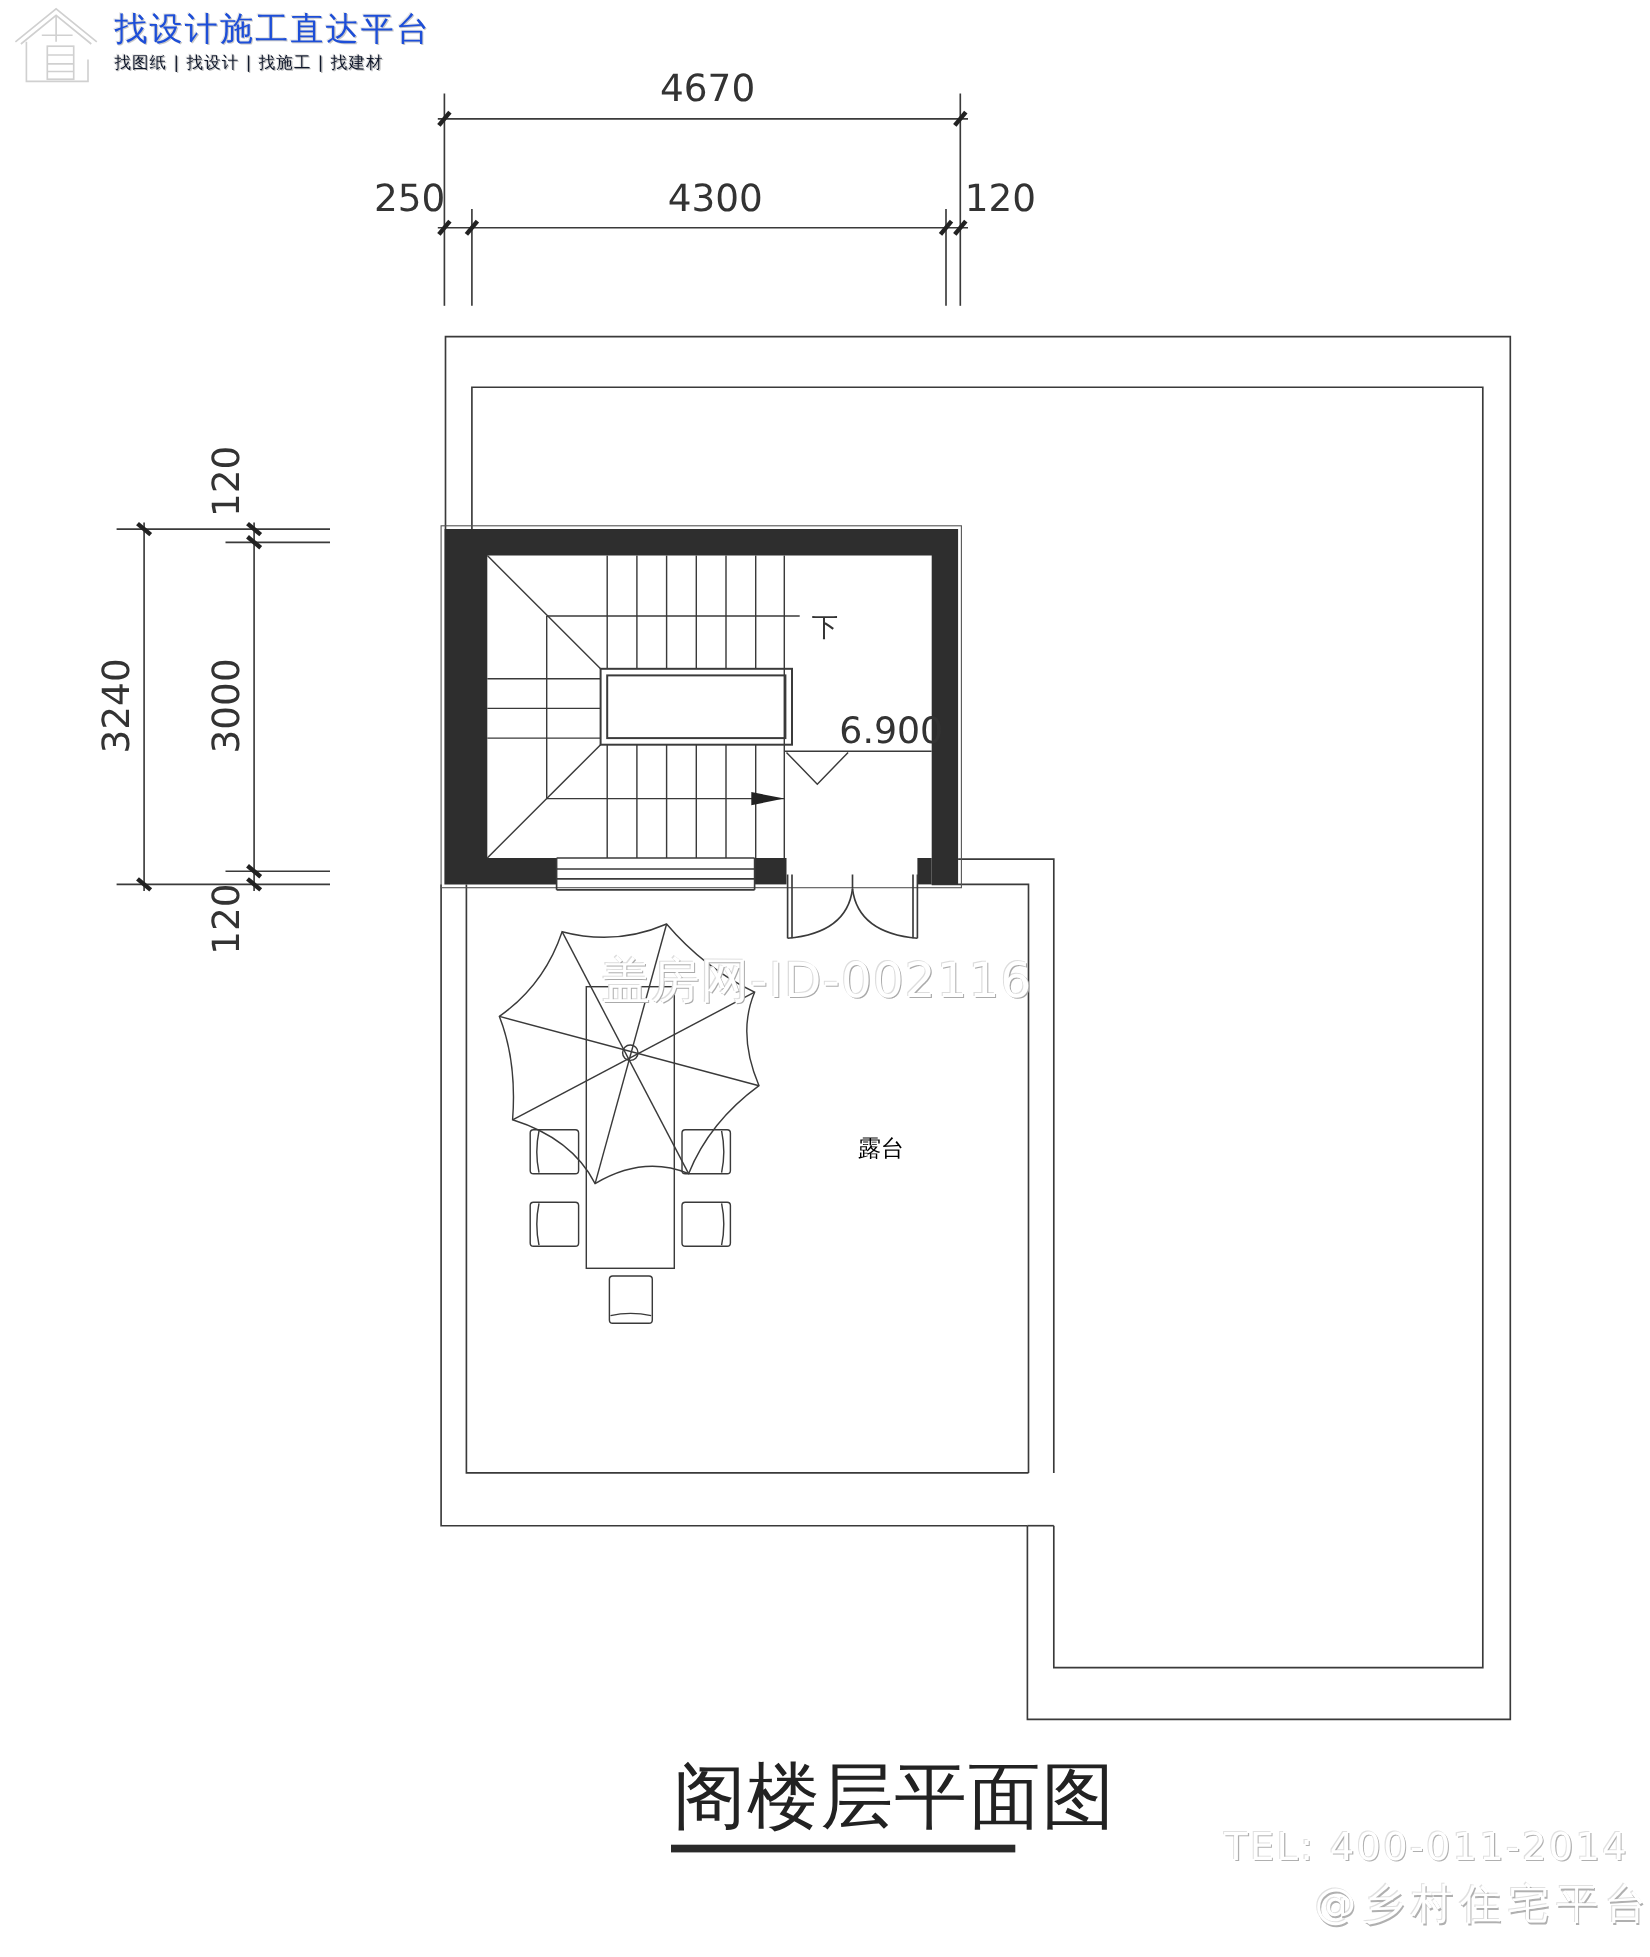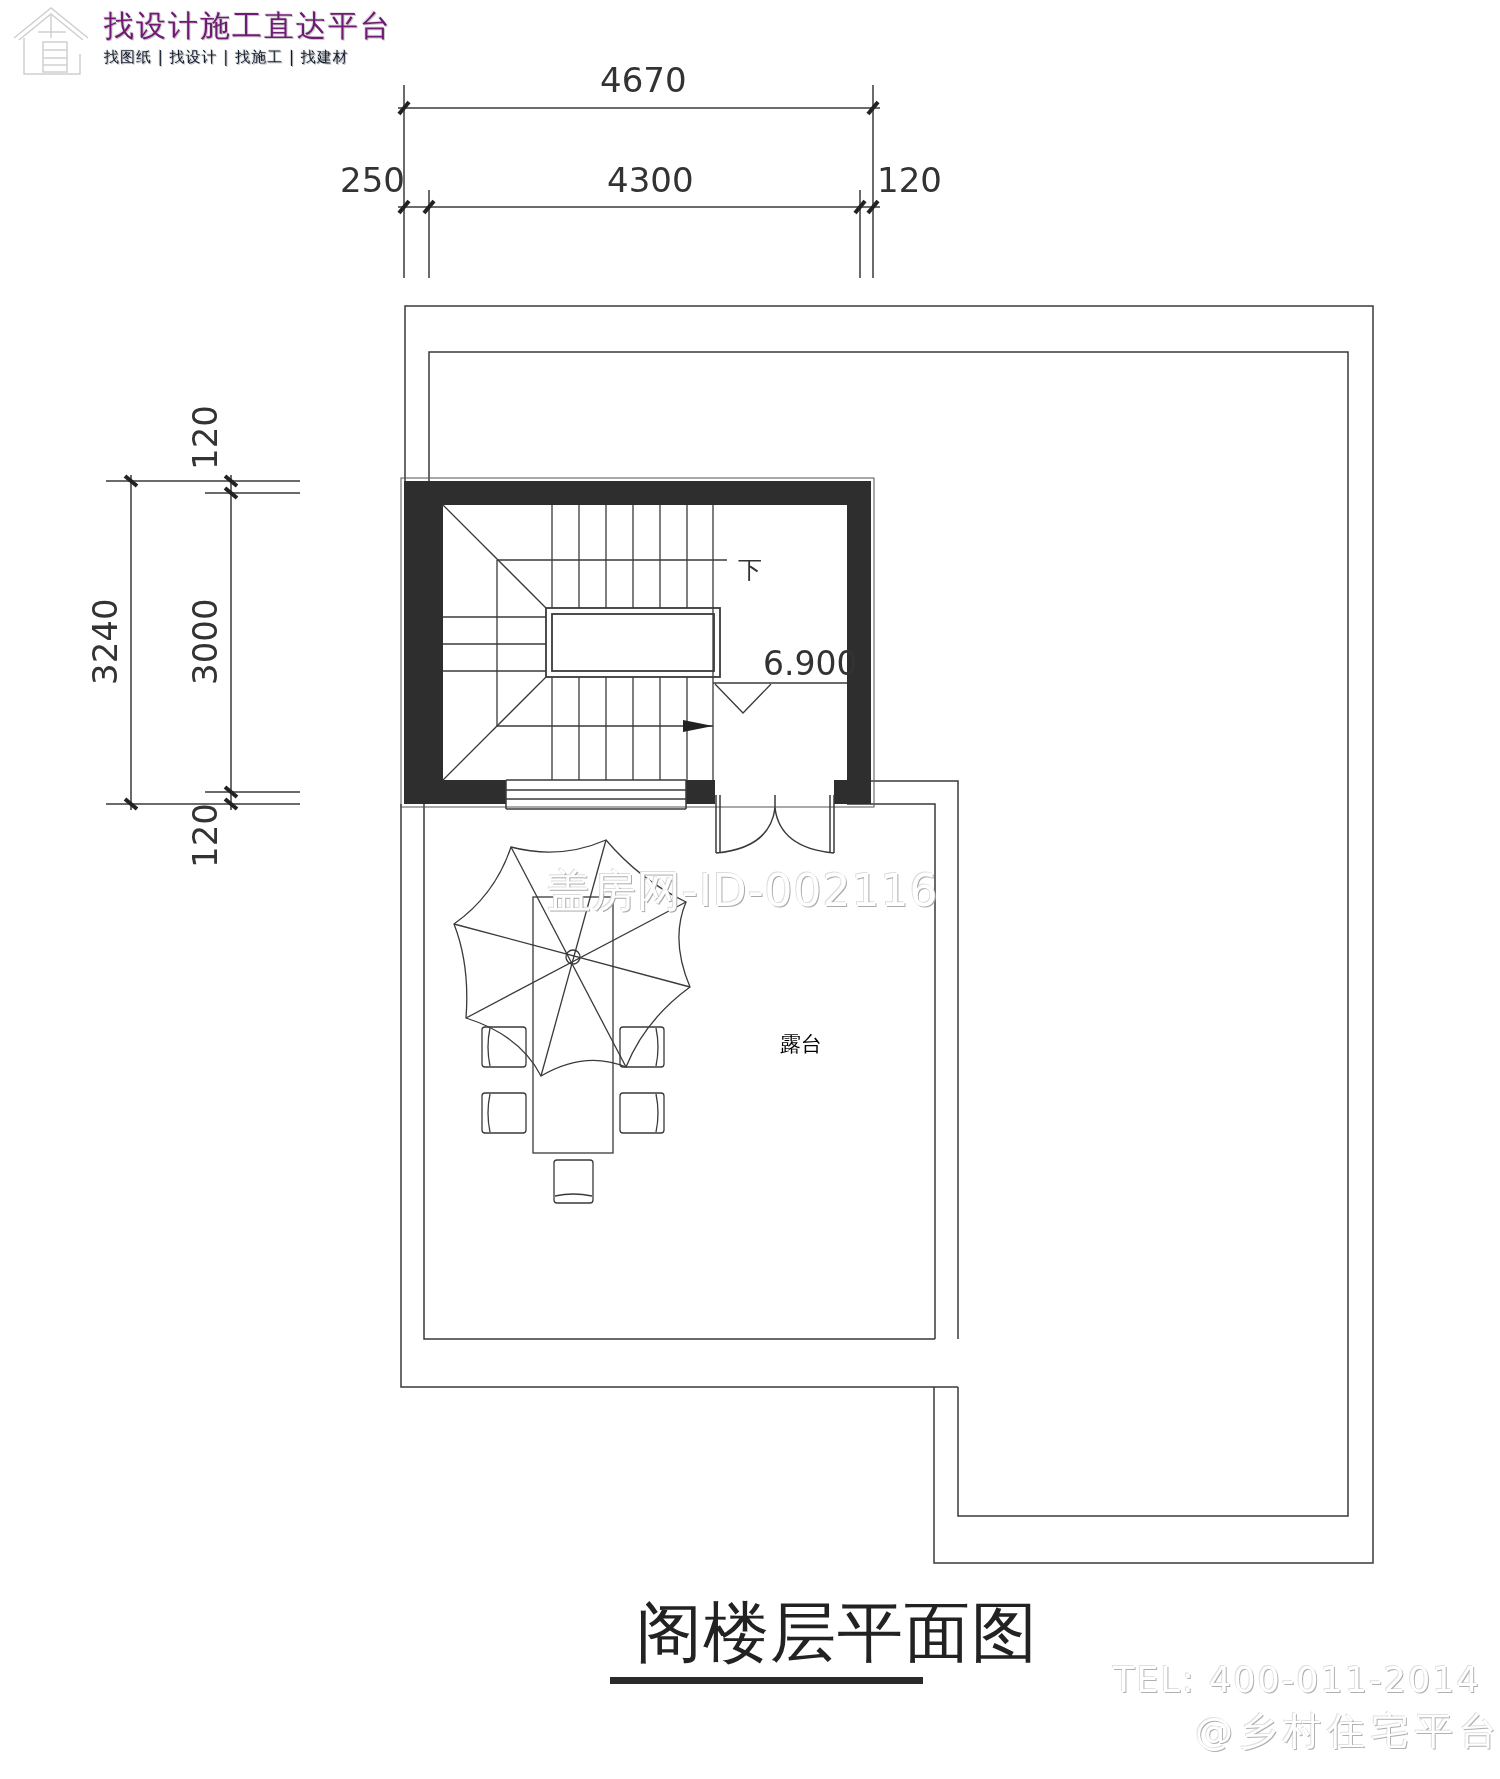--- a/index.html
+++ b/index.html
@@ -1,26 +1,26 @@
 <!DOCTYPE html>
 <html><head>
 <meta charset="utf-8">
 <style>
   html, body { margin: 0; padding: 0; background: #ffffff; }
   body { width: 1500px; height: 1779px; position: relative; overflow: hidden; font-family: "DejaVu Sans", sans-serif; }
   #plan { position: absolute; left: 0; top: 0; width: 1500px; height: 1779px; }
-  .wm-brand { position: absolute; left: 104px; top: 6px; font-size: 30px; color: #701a75; letter-spacing: 2px;
+  .wm-brand { position: absolute; left: 104px; top: 6px; font-size: 30px; color: #1d4ed8; letter-spacing: 2px;
               text-shadow: 1px 1px 0 #c8c8c8, -1px -1px 0 #e4e4e4; font-family: Liberation Sans, sans-serif; }
   .wm-sub { position: absolute; left: 104px; top: 48px; font-size: 15px; color: #0f172a; letter-spacing: 1px;
             text-shadow: 1px 1px 0 #bdbdbd, -1px -1px 0 #e6e6e6; }
   .wm-logo { position: absolute; left: 10px; top: 4px; width: 82px; height: 74px; }
   .wm-id { position: absolute; left: 535px; top: 862px; font-size: 44px; color: #ffffff; letter-spacing: 1px;
            text-shadow: 1px 1px 0 #aaaaaa, -1px -1px 0 #dddddd; font-family: "DejaVu Sans", sans-serif; white-space: nowrap; margin-left: 12px; }
   .title { position: absolute; left: 612px; top: 1588px; font-size: 66px; color: #222222; letter-spacing: 1px; white-space: nowrap;
-           font-family: "DejaVu Sans", sans-serif; margin-left: 24px; }
+           font-family: "DejaVu Sans", sans-serif; }
   .title-underline { position: absolute; left: 610px; top: 1677px; width: 313px; height: 7px; background: #2a2a2a; }
   .tel { position: absolute; left: 1113px; top: 1660px; font-size: 35px; color: #ffffff; letter-spacing: 2px; white-space: nowrap;
          text-shadow: 1px 1px 0 #b0b0b0, -1px -1px 0 #e0e0e0; font-family: "DejaVu Sans", sans-serif; text-align: center; }
   .handle { position: absolute; left: 1195px; top: 1706px; font-size: 38px; color: #ffffff; letter-spacing: 6px; white-space: nowrap;
             text-shadow: 1px 1px 0 #b0b0b0, -1px -1px 0 #e0e0e0; }
   .room-label { position: absolute; left: 780px; top: 1030px; font-size: 21px; color: #000000; }
   .dim { font-family: "DejaVu Sans", sans-serif; fill: #333; }
 </style>
 </head>
 <body>

